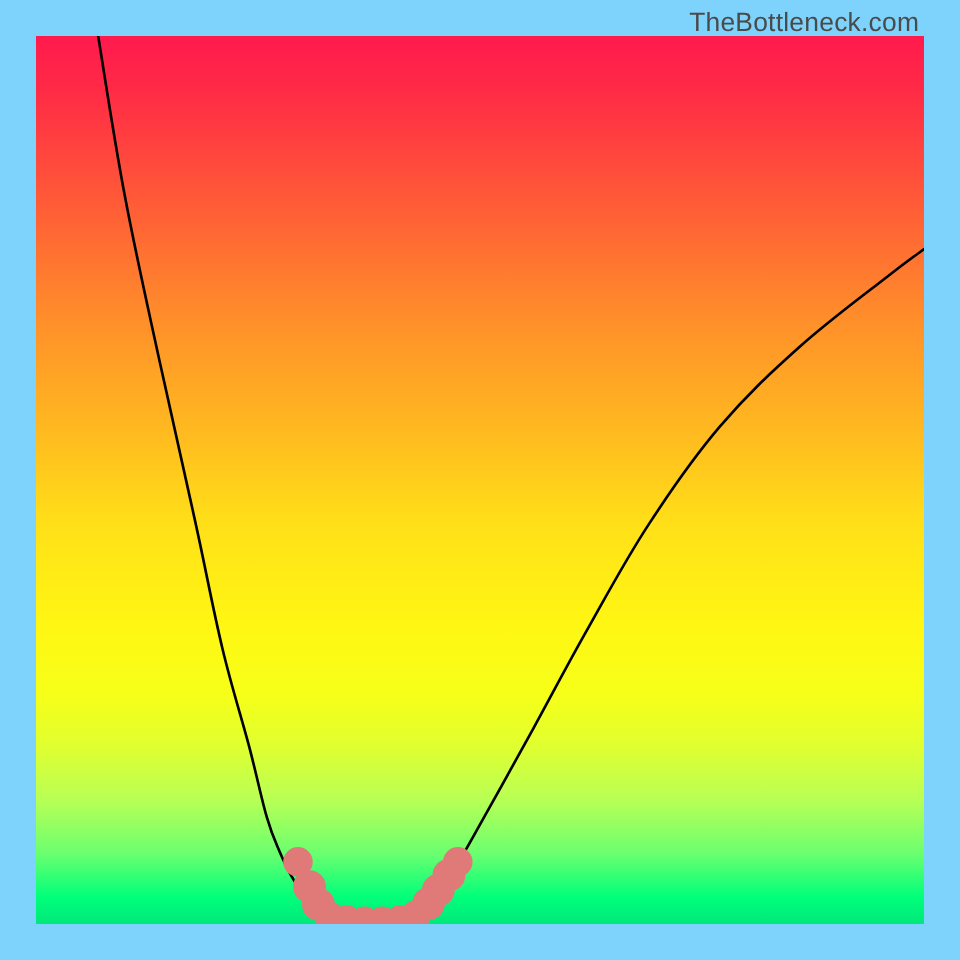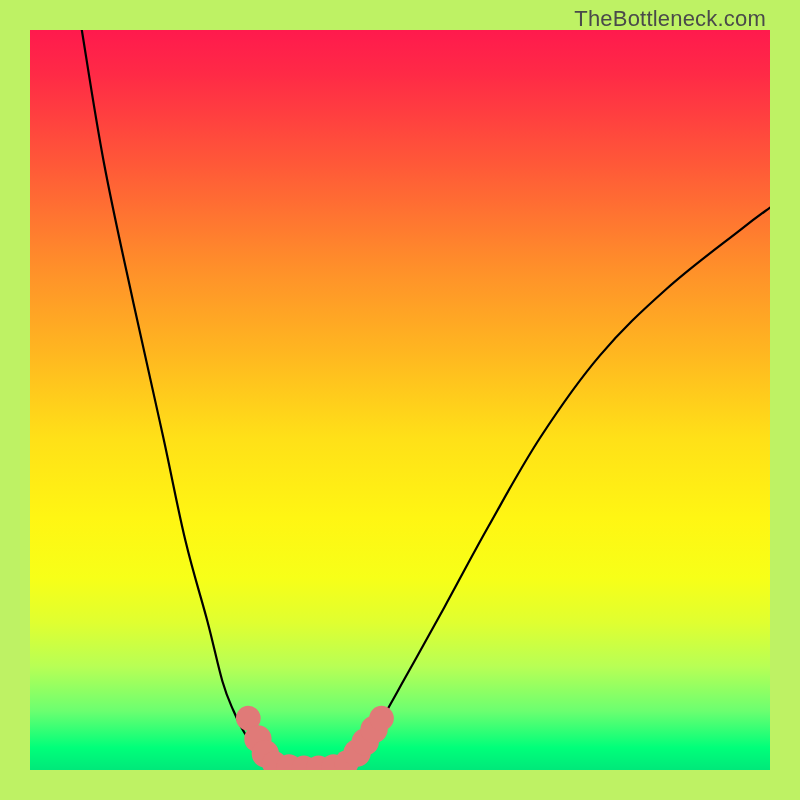--- a/index.html
+++ b/index.html
@@ -10,21 +10,21 @@
     overflow: hidden;
     background: #000;
     font-family: Arial, Helvetica, sans-serif;
   }
   .frame {
     position: absolute;
     top: 0;
     left: 0;
     width: 800px;
     height: 800px;
-    background: #bef264;
+    background: #7dd3fc;
   }
   .plot-area {
     position: absolute;
     top: 30px;
     left: 30px;
     width: 740px;
     height: 740px;
     background: linear-gradient(to bottom,
       #ff1a4d 0%,
       #ff2a46 6%,

